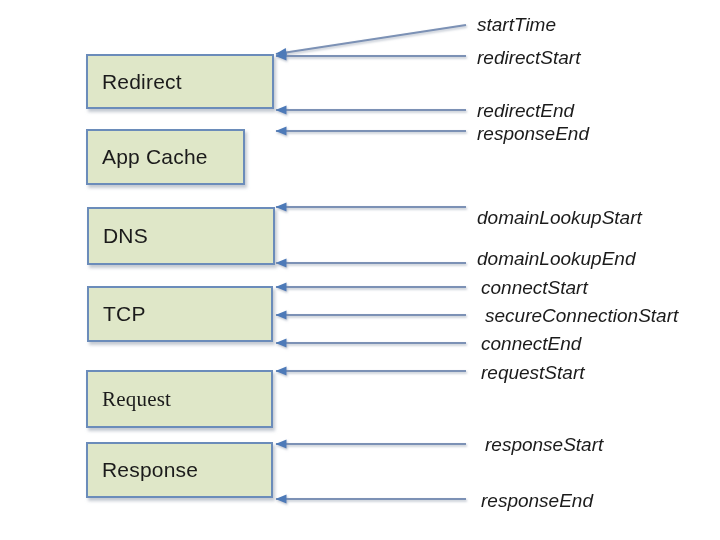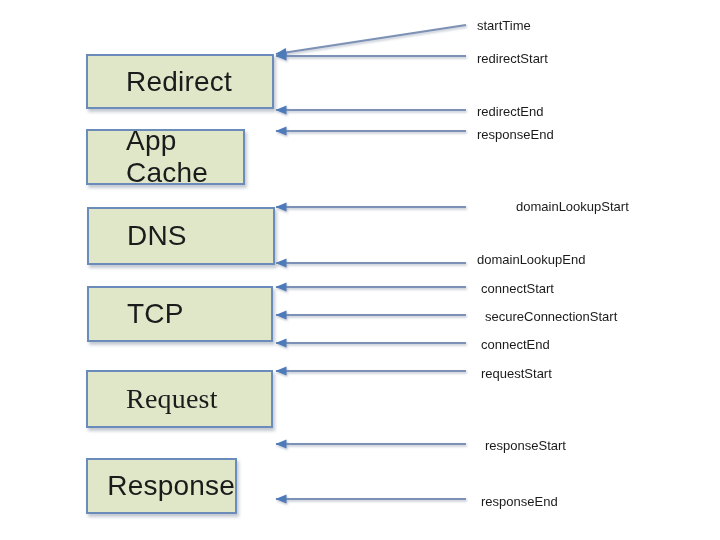--- a/index.html
+++ b/index.html
@@ -33,31 +33,32 @@
   .phase-box {
     position: absolute;
     box-sizing: border-box;
     background: var(--box-fill, #dfe7c8);
     border: 2px solid var(--box-border, #6b8cba);
     box-shadow: 2px 3px 3px rgba(148, 158, 173, 0.55);
     display: flex;
     align-items: center;
   }
   .phase-label {
-    padding-left: 38px;
-    font-size: 28px;
+    padding-left: 14px;
+    font-size: 21px;
     color: var(--text, #1b1b1b);
     letter-spacing: 0.2px;
   }
   .event-label {
     position: absolute;
     transform: translateY(-50%);
-    font-size: 13px;
+    font-size: 19px;
     color: var(--text, #1b1b1b);
     white-space: nowrap;
+    font-style: italic;
   }
 </style>
 </head>
 <body>
 
 <div class="canvas">
   <svg id="arrows" viewBox="0 0 720 540" xmlns="http://www.w3.org/2000/svg">
     <defs>
       <marker id="arrowhead" markerUnits="userSpaceOnUse" markerWidth="14" markerHeight="12" refX="10.5" refY="4.5" orient="auto">
         <path id="arrowhead-path" d="M0,0 L11,4.5 L0,9 Z"></path>
@@ -90,30 +91,30 @@
       </div>
       <div class="phase-box" style="left: 87px; top: 207px; width: 188px; height: 58px;">
         <span class="phase-label">DNS</span>
       </div>
       <div class="phase-box" style="left: 87px; top: 286px; width: 186px; height: 56px;">
         <span class="phase-label">TCP</span>
       </div>
       <div class="phase-box" style="left: 86px; top: 370px; width: 187px; height: 58px; font-family: Liberation Serif, serif;">
         <span class="phase-label">Request</span>
       </div>
-      <div class="phase-box" style="left: 86px; top: 458px; width: 151px; height: 56px; justify-content: flex-end;">
+      <div class="phase-box" style="left: 86px; top: 442px; width: 187px; height: 56px;">
         <span class="phase-label">Response</span>
       </div>
     </div>
   <div id="labels">
       <div class="event-label" style="left: 477px; top: 25px;">startTime</div>
       <div class="event-label" style="left: 477px; top: 58px;">redirectStart</div>
       <div class="event-label" style="left: 477px; top: 111px;">redirectEnd</div>
       <div class="event-label" style="left: 477px; top: 134px;">responseEnd</div>
-      <div class="event-label" style="left: 477px; top: 206px; margin-left: 39px;">domainLookupStart</div>
+      <div class="event-label" style="left: 477px; top: 218px;">domainLookupStart</div>
       <div class="event-label" style="left: 477px; top: 259px;">domainLookupEnd</div>
       <div class="event-label" style="left: 481px; top: 288px;">connectStart</div>
       <div class="event-label" style="left: 485px; top: 316px;">secureConnectionStart</div>
       <div class="event-label" style="left: 481px; top: 344px;">connectEnd</div>
       <div class="event-label" style="left: 481px; top: 373px;">requestStart</div>
       <div class="event-label" style="left: 485px; top: 445px;">responseStart</div>
       <div class="event-label" style="left: 481px; top: 501px;">responseEnd</div>
     </div>
 </div>
 

